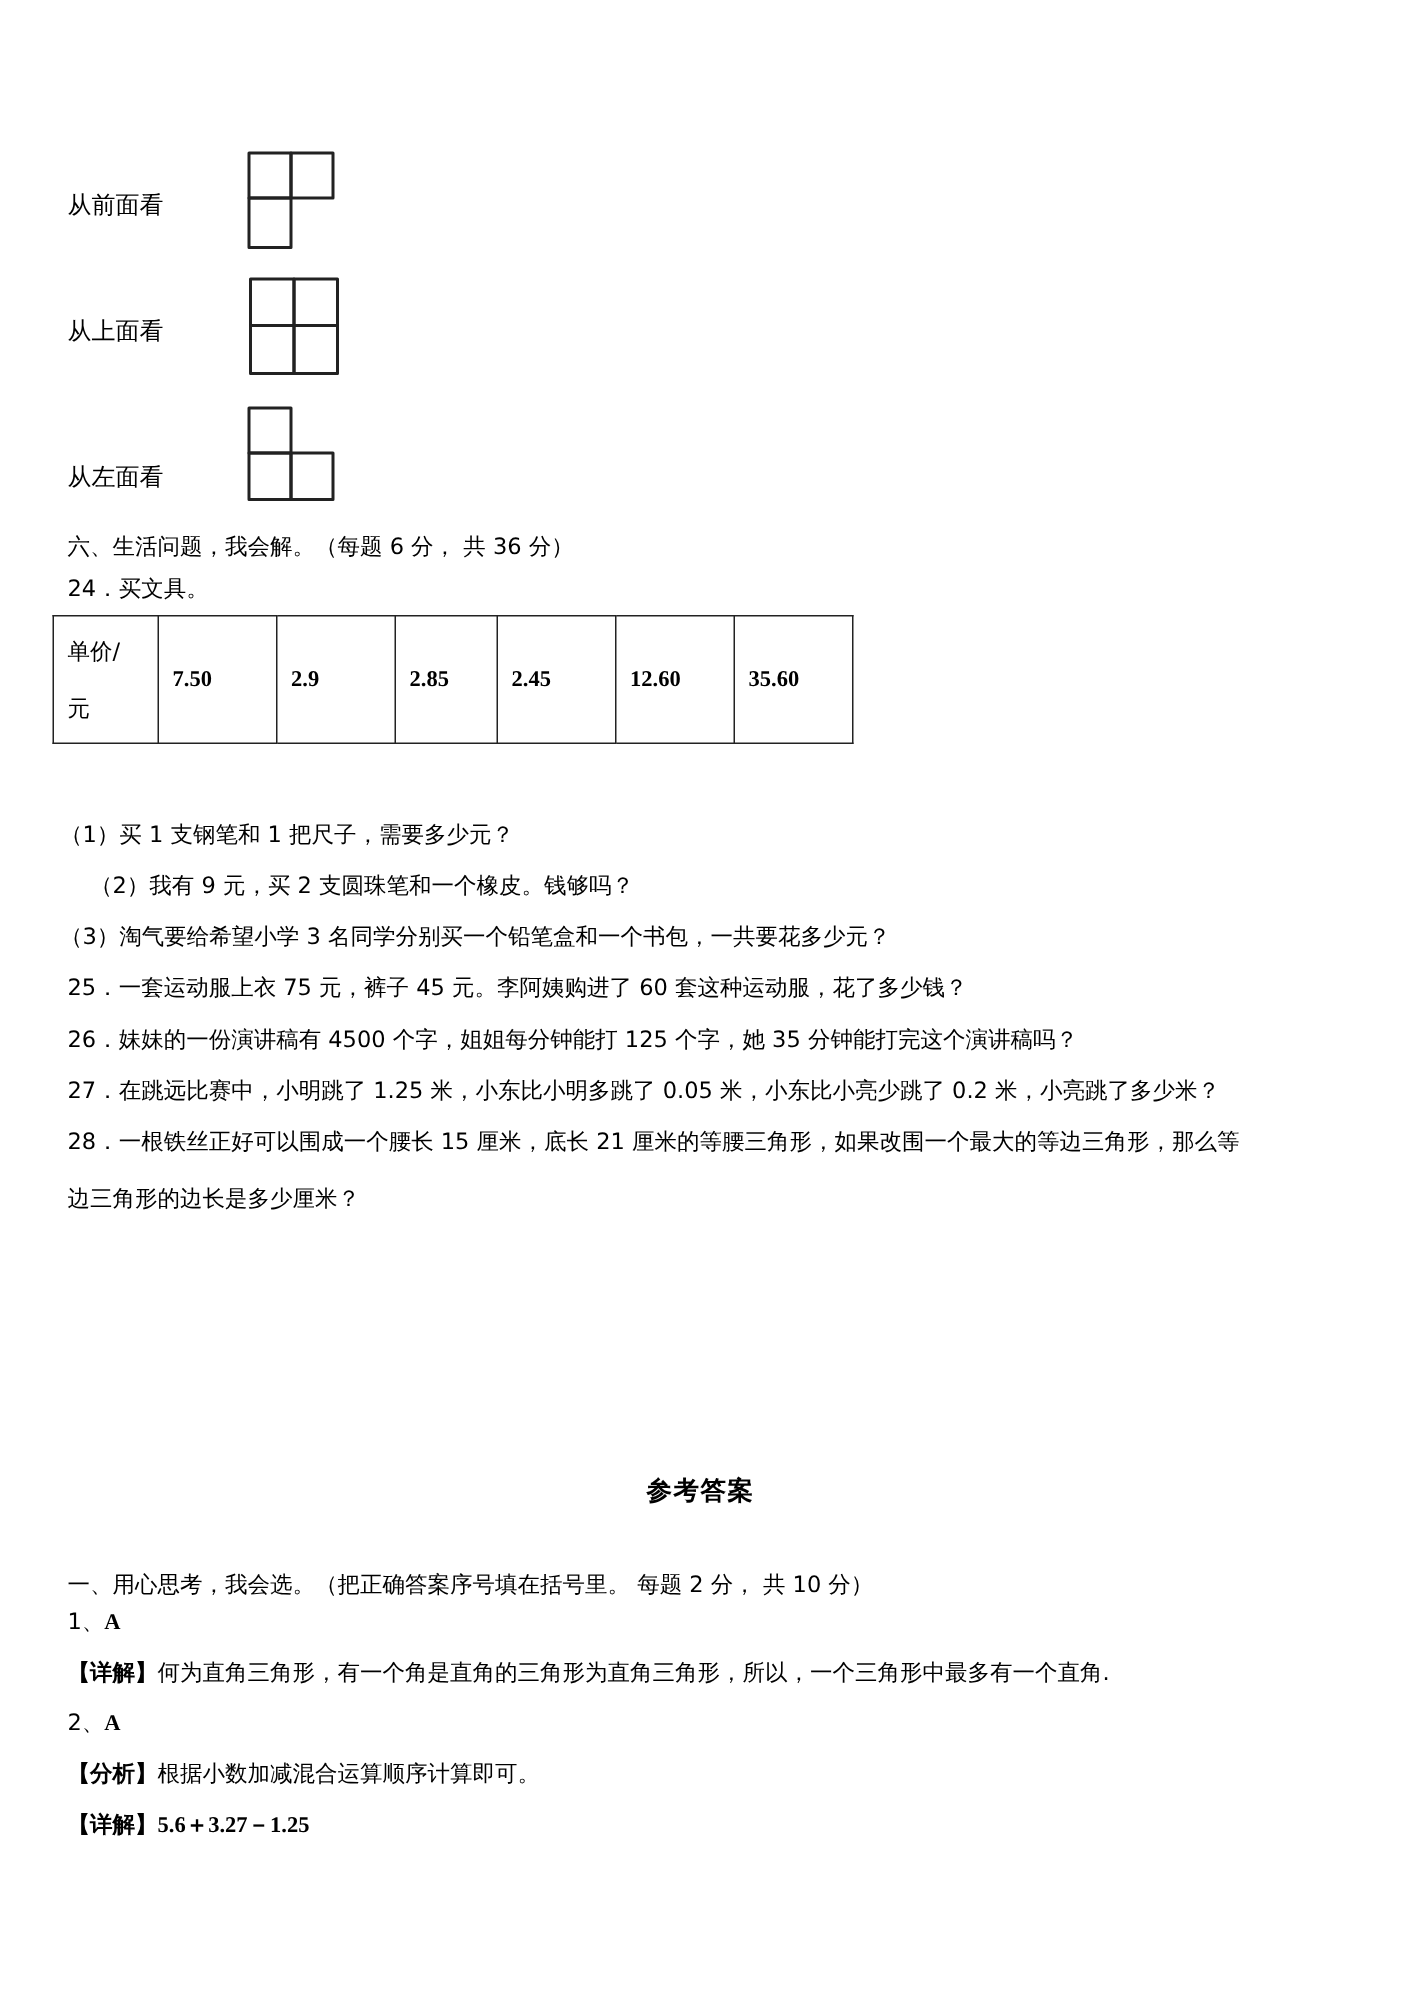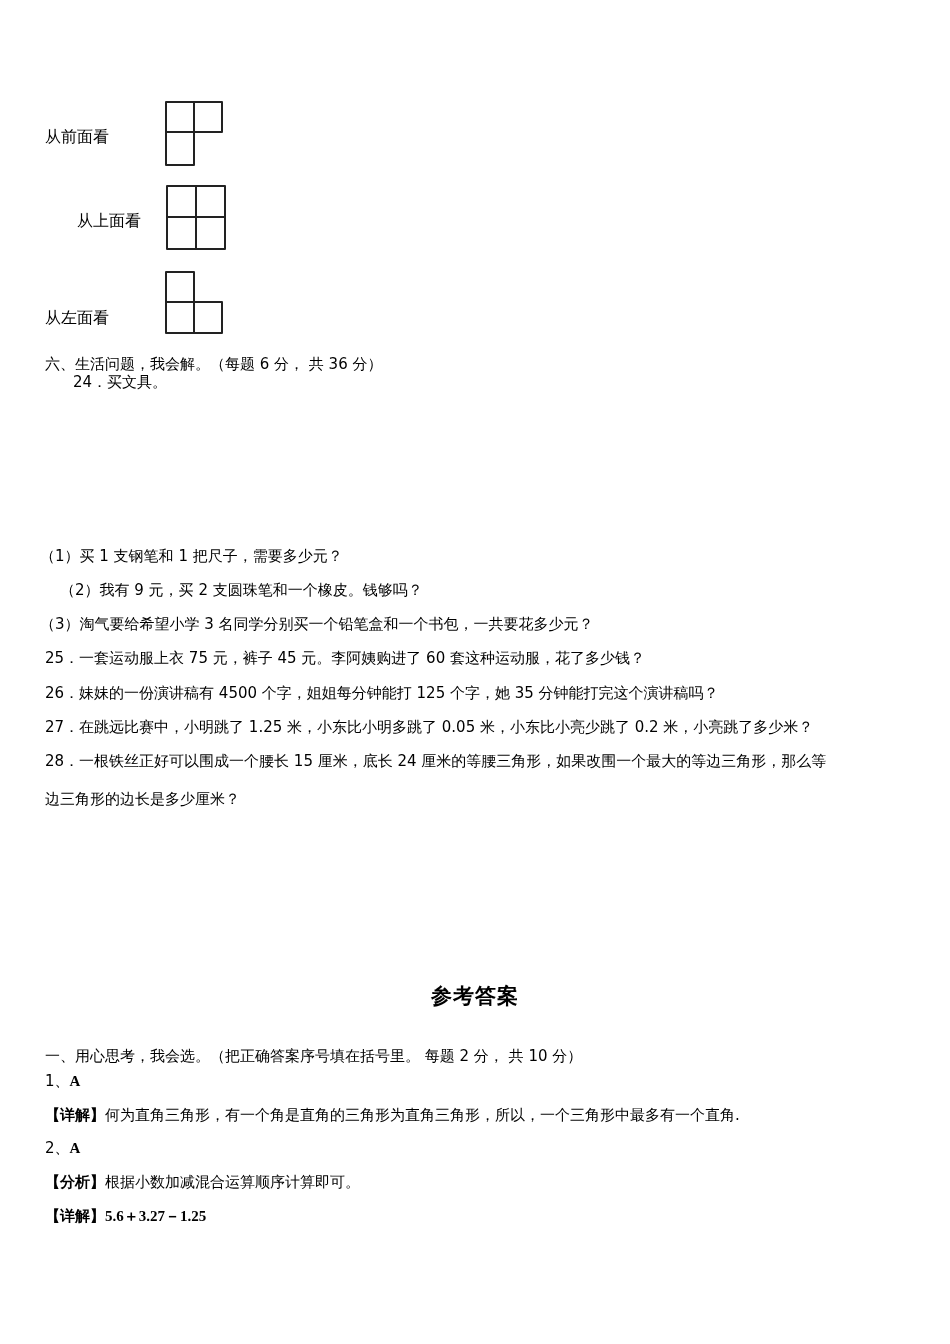--- a/index.html
+++ b/index.html
@@ -58,78 +58,90 @@
     table.price td.num {
       font-family: "Liberation Serif", "DejaVu Serif", serif;
       font-weight: bold;
       font-size: 15px;
     }
     .unit-cell-text {
       line-height: 38px;
       white-space: normal;
     }
     .answer-title {
-      font-size: 21px;
+      font-size: 17px;
       font-weight: bold;
       letter-spacing: 1px;
     }
     b.n {
       font-family: "Liberation Serif", "DejaVu Serif", serif;
       font-weight: bold;
     }
   </style>
 </head>
 <body>
 
 <div class="abs view-label" style="left:45px; top:127px;">从前面看</div>
 <div class="fig" style="left:165px; top:101px; width:58px; height:65px;">
   <div class="cell" style="left:0; top:0; width:30px; height:32px;"></div>
   <div class="cell" style="left:28px; top:0; width:30px; height:32px;"></div>
   <div class="cell" style="left:0; top:30px; width:30px; height:35px;"></div>
 </div>
 
-<div class="abs view-label" style="left:45px; top:211px;margin-left:32px;">从上面看</div>
+<div class="abs view-label" style="left:45px; top:211px;">从上面看</div>
 <div class="fig" style="left:166px; top:185px; width:60px; height:65px;">
   <div class="cell" style="left:0; top:0; width:31px; height:33px;"></div>
   <div class="cell" style="left:29px; top:0; width:31px; height:33px;"></div>
   <div class="cell" style="left:0; top:31px; width:31px; height:34px;"></div>
   <div class="cell" style="left:29px; top:31px; width:31px; height:34px;"></div>
 </div>
 
 <div class="abs view-label" style="left:45px; top:308px;">从左面看</div>
 <div class="fig" style="left:165px; top:271px; width:58px; height:63px;">
   <div class="cell" style="left:0; top:0; width:30px; height:32px;"></div>
   <div class="cell" style="left:0; top:30px; width:30px; height:33px;"></div>
   <div class="cell" style="left:28px; top:30px; width:30px; height:33px;"></div>
 </div>
 
 <div class="abs txt" style="left:45px; top:354px;">六、生活问题，我会解。（每题  6  分，  共  36  分）</div>
-<div class="abs txt" style="left:45px; top:372px;margin-left:28px;">24．买文具。</div>
+<div class="abs txt" style="left:45px; top:382px;">24．买文具。</div>
 
 <table class="price">
   <colgroup>
     <col style="width:70px">
     <col style="width:79px">
     <col style="width:79px">
     <col style="width:68px">
     <col style="width:79px">
     <col style="width:79px">
     <col style="width:79px">
   </colgroup>
   <tbody>
+  <tr class="vals">
+    <td>
+      <div class="unit-cell-text">单价/</div>
+      <div class="unit-cell-text">元</div>
+    </td>
+    <td class="num">7.50</td>
+    <td class="num">2.9</td>
+    <td class="num">2.85</td>
+    <td class="num">2.45</td>
+    <td class="num">12.60</td>
+    <td class="num">35.60</td>
+  </tr>
 </tbody>
   </table>
 
 <div class="abs txt" style="left:40px; top:546px;">（1）买 1 支钢笔和 1 把尺子，需要多少元？</div>
 <div class="abs txt" style="left:40px; top:580px;margin-left:20px;">（2）我有 9 元，买 2 支圆珠笔和一个橡皮。钱够吗？</div>
 <div class="abs txt" style="left:40px; top:614px;">（3）淘气要给希望小学 3 名同学分别买一个铅笔盒和一个书包，一共要花多少元？</div>
 <div class="abs txt" style="left:45px; top:648px;">25．一套运动服上衣 75 元，裤子 45 元。李阿姨购进了 60 套这种运动服，花了多少钱？</div>
 <div class="abs txt" style="left:45px; top:683px;">26．妹妹的一份演讲稿有 4500 个字，姐姐每分钟能打 125 个字，她 35 分钟能打完这个演讲稿吗？</div>
 <div class="abs txt" style="left:45px; top:717px;">27．在跳远比赛中，小明跳了 1.25 米，小东比小明多跳了 0.05 米，小东比小亮少跳了 0.2 米，小亮跳了多少米？</div>
-<div class="abs txt" style="left:45px; top:751px;">28．一根铁丝正好可以围成一个腰长 15 厘米，底长 24 厘米的等腰三角形，如果改围一个最大的等边三角形，那么等</div>
+<div class="abs txt" style="left:45px; top:751px;">28．一根铁丝正好可以围成一个腰长 15 厘米，底长 21 厘米的等腰三角形，如果改围一个最大的等边三角形，那么等</div>
 <div class="abs txt" style="left:45px; top:789px;">边三角形的边长是多少厘米？</div>
 
 <div class="abs answer-title" style="left:431px; top:982px;">参考答案</div>
 
 <div class="abs txt" style="left:45px; top:1046px;">一、用心思考，我会选。（把正确答案序号填在括号里。  每题  2  分，  共  10  分）</div>
 
 <div class="abs txt" style="left:45px; top:1071px;">
   <span>1、</span><b class="n">A</b>
 </div>
 <div class="abs txt" style="left:45px; top:1105px;">

